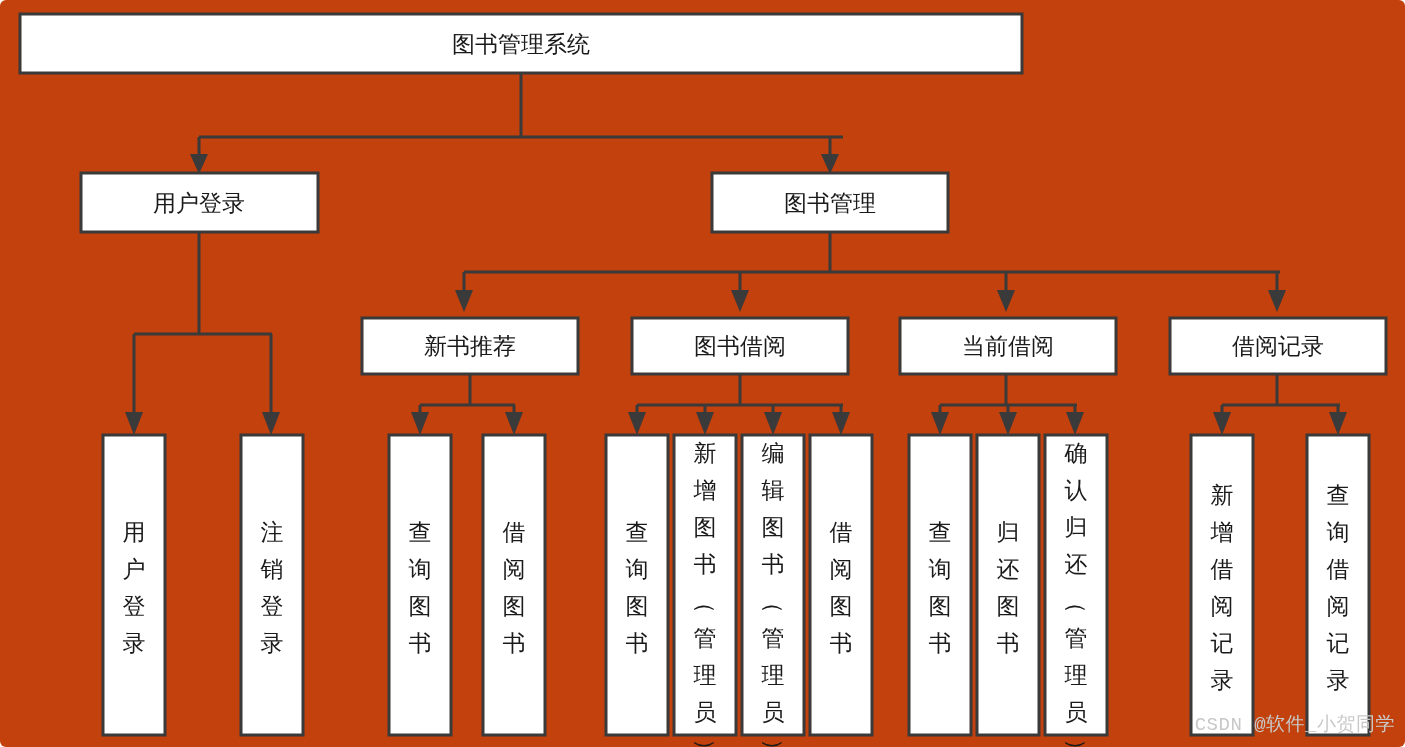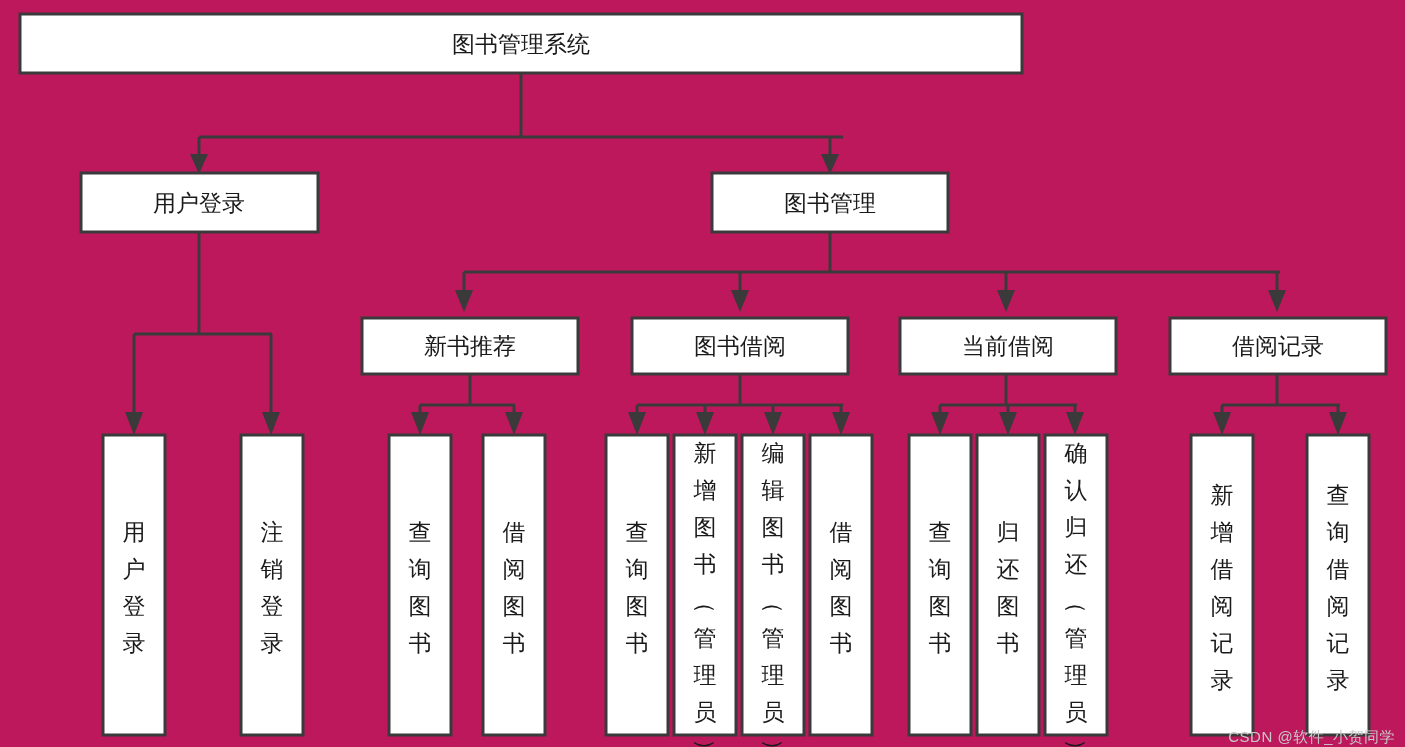--- a/index.html
+++ b/index.html
@@ -4,23 +4,24 @@
 <style>
   html, body {
     margin: 0;
     padding: 0;
     background: #ffffff;
   }
   #stage {
     position: relative;
     width: 1405px;
     height: 747px;
-    background: #be185d;
+    background: #c2410c;
     font-family: "DejaVu Sans", "Liberation Sans", sans-serif;
     overflow: hidden;
+    border-radius: 6px;
   }
   #diagram-svg {
     position: absolute;
     left: 0;
     top: 0;
     width: 1405px;
     height: 747px;
   }
   .node-box {
     fill: #ffffff;
@@ -50,24 +51,24 @@
     dominant-baseline: middle;
   }
   .node-label-vert {
     fill: #1a1a1a;
     font-family: "DejaVu Sans", "Liberation Sans", sans-serif;
     font-size: 23px;
   }
   .watermark {
     position: absolute;
     right: 10px;
-    bottom: 0;
+    bottom: 10px;
     color: #c8c8c8;
-    font-size: 15px;
-    font-family: Liberation Sans, sans-serif;
+    font-size: 19px;
+    font-family: Liberation Mono, monospace;
     white-space: nowrap;
     letter-spacing: 0.5px;
   }
 </style>
 </head>
 <body>
 
 <div id="stage">
 
   <svg id="diagram-svg" viewBox="0 0 1405 747">

